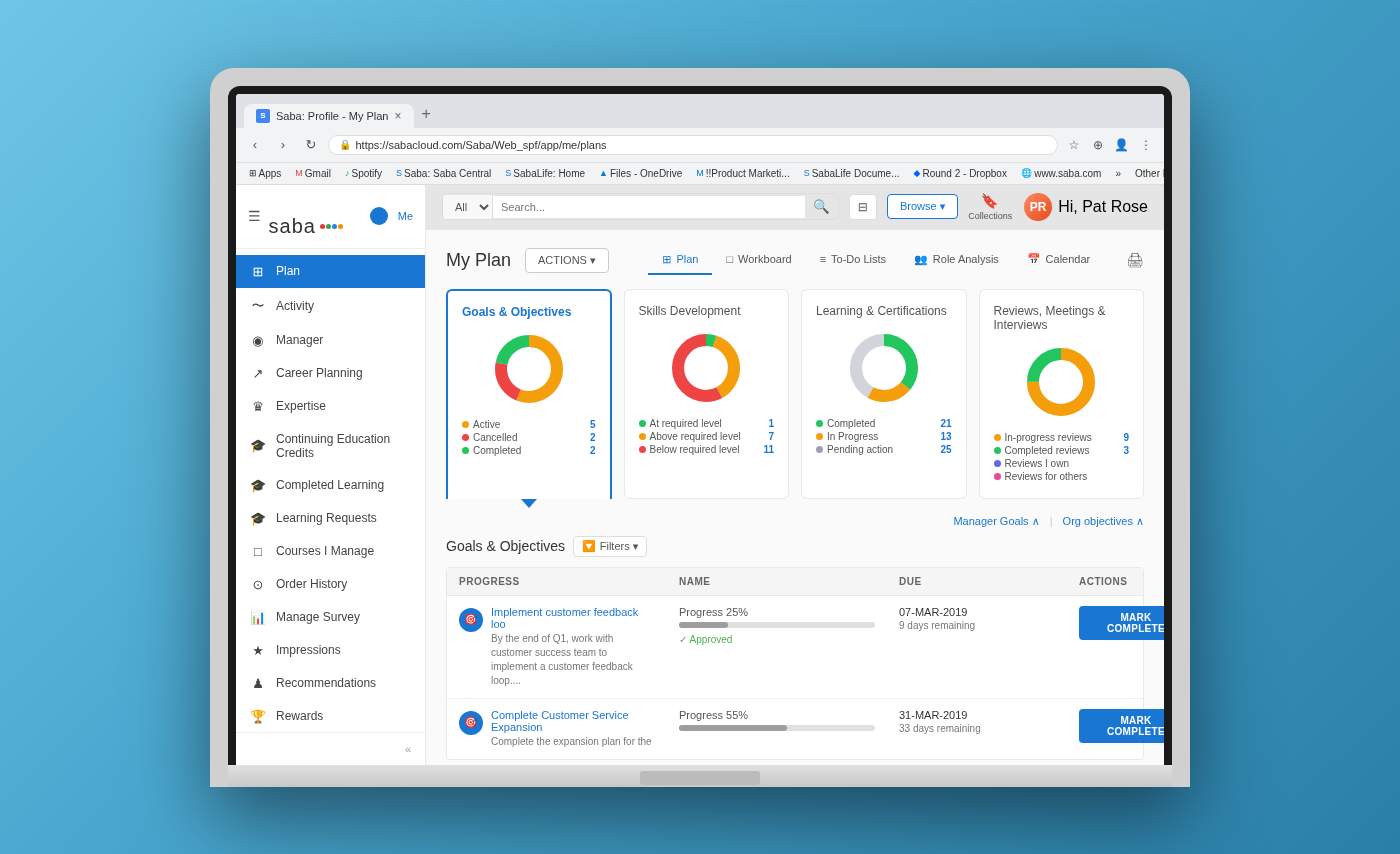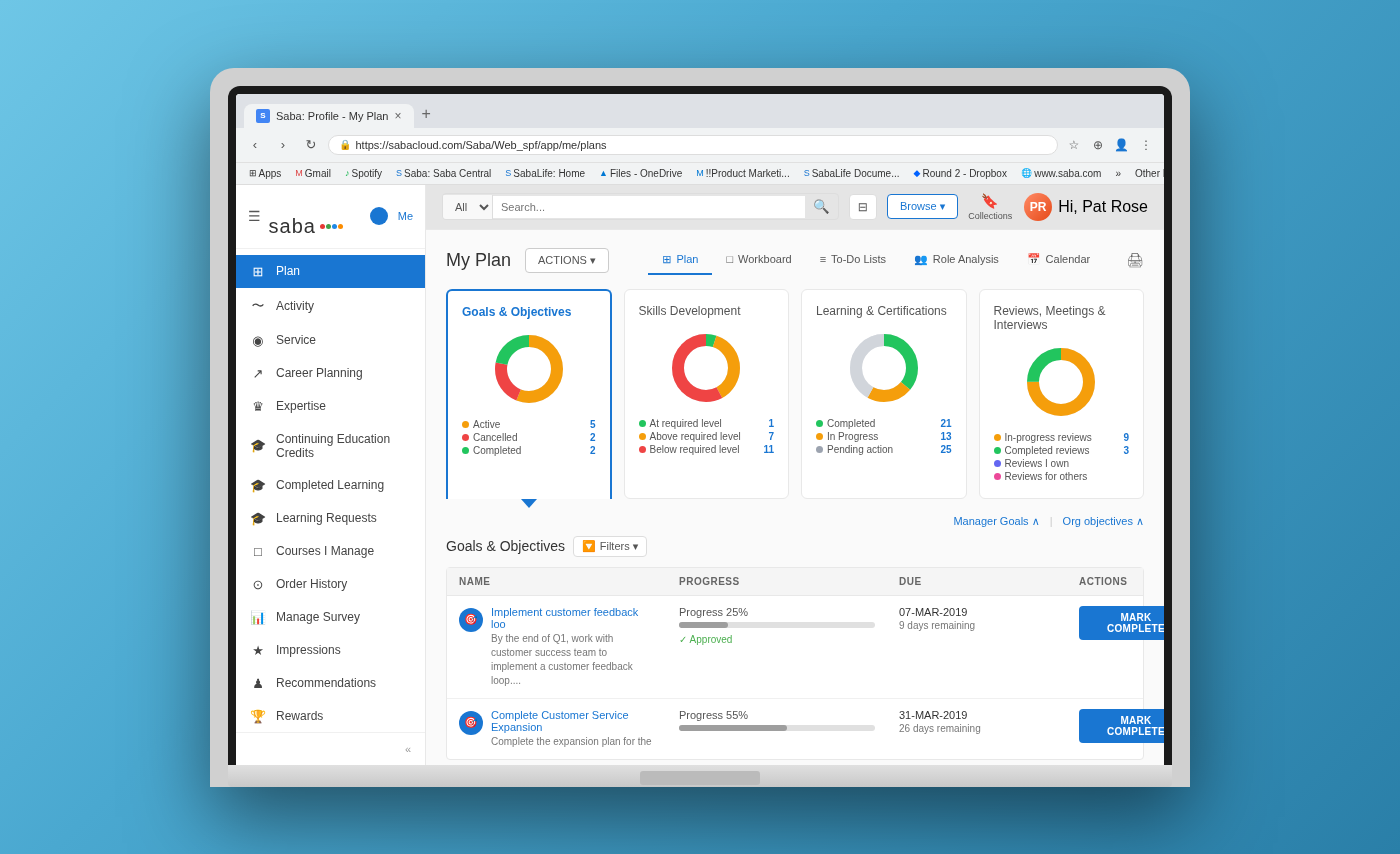--- a/index.html
+++ b/index.html
@@ -554,21 +554,21 @@
             <div class="nav-item active">
               <span class="nav-icon">⊞</span>
               <span>Plan</span>
             </div>
             <div class="nav-item">
               <span class="nav-icon">〜</span>
               <span>Activity</span>
             </div>
             <div class="nav-item">
               <span class="nav-icon">◉</span>
-              <span>Service</span>
+              <span>Manager</span>
             </div>
             <div class="nav-item">
               <span class="nav-icon">↗</span>
               <span>Career Planning</span>
             </div>
             <div class="nav-item">
               <span class="nav-icon">♛</span>
               <span>Expertise</span>
             </div>
             <div class="nav-item">
@@ -827,22 +827,22 @@
             <div class="goals-section-title">
               <h3>Goals &amp; Objectives</h3>
               <button class="filter-btn-small">
                 <span>🔽</span>
                 <span>Filters ▾</span>
               </button>
             </div>
 
             <div class="goals-table">
               <div class="goals-table-header">
+                <div class="th">PROGRESS</div>
                 <div class="th">NAME</div>
-                <div class="th">PROGRESS</div>
                 <div class="th">DUE</div>
                 <div class="th">ACTIONS</div>
               </div>
 
               <div class="goals-row">
                 <div class="td">
                   <div class="goal-name-cell">
                     <div class="goal-icon">🎯</div>
                     <div>
                       <div class="goal-title">Implement customer feedback loo</div>
@@ -880,21 +880,21 @@
                   </div>
                 </div>
                 <div class="td progress-cell">
                   <div class="progress-label">Progress 55%</div>
                   <div class="progress-bar-bg">
                     <div class="progress-bar-fill" style="width:55%;"></div>
                   </div>
                 </div>
                 <div class="td due-cell">
                   <div class="due-date">31-MAR-2019</div>
-                  <div class="due-remaining">26 days remaining</div>
+                  <div class="due-remaining">33 days remaining</div>
                 </div>
                 <div class="td actions-cell">
                   <button class="mark-complete-btn">MARK COMPLETE</button>
                   <button class="mark-complete-dropdown">▾</button>
                 </div>
               </div>
 
             </div>
 
           </div>

